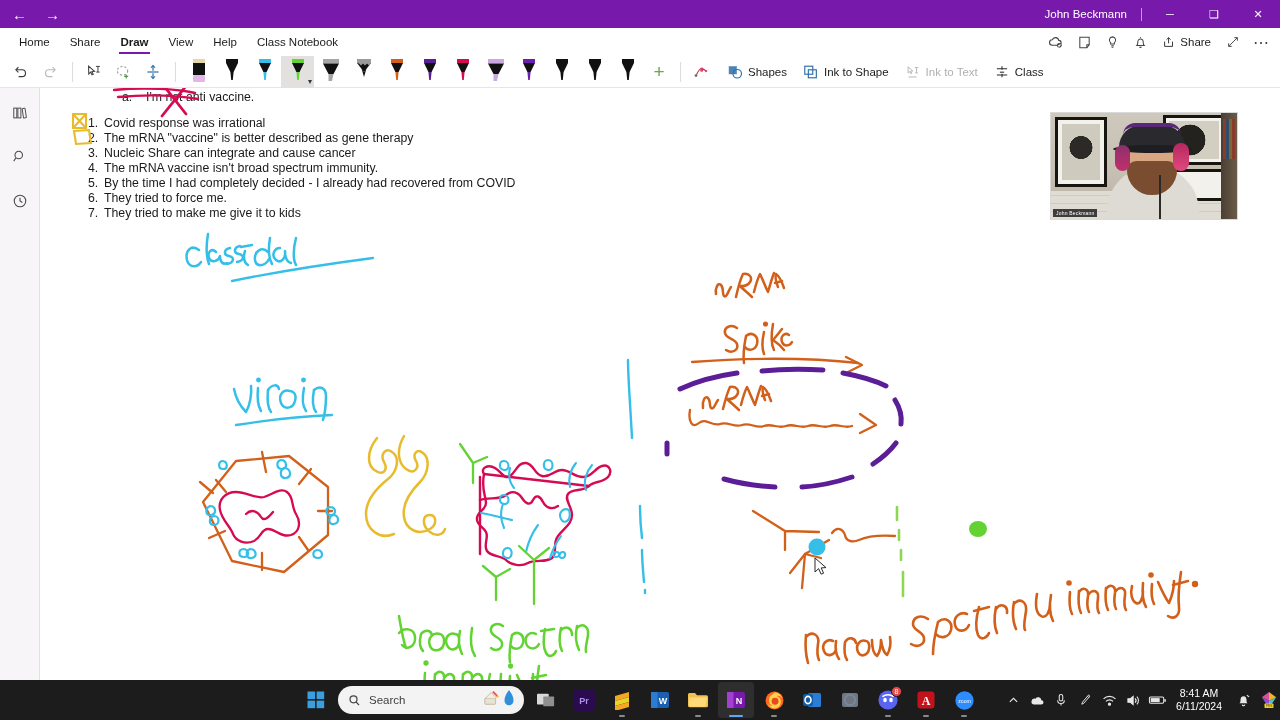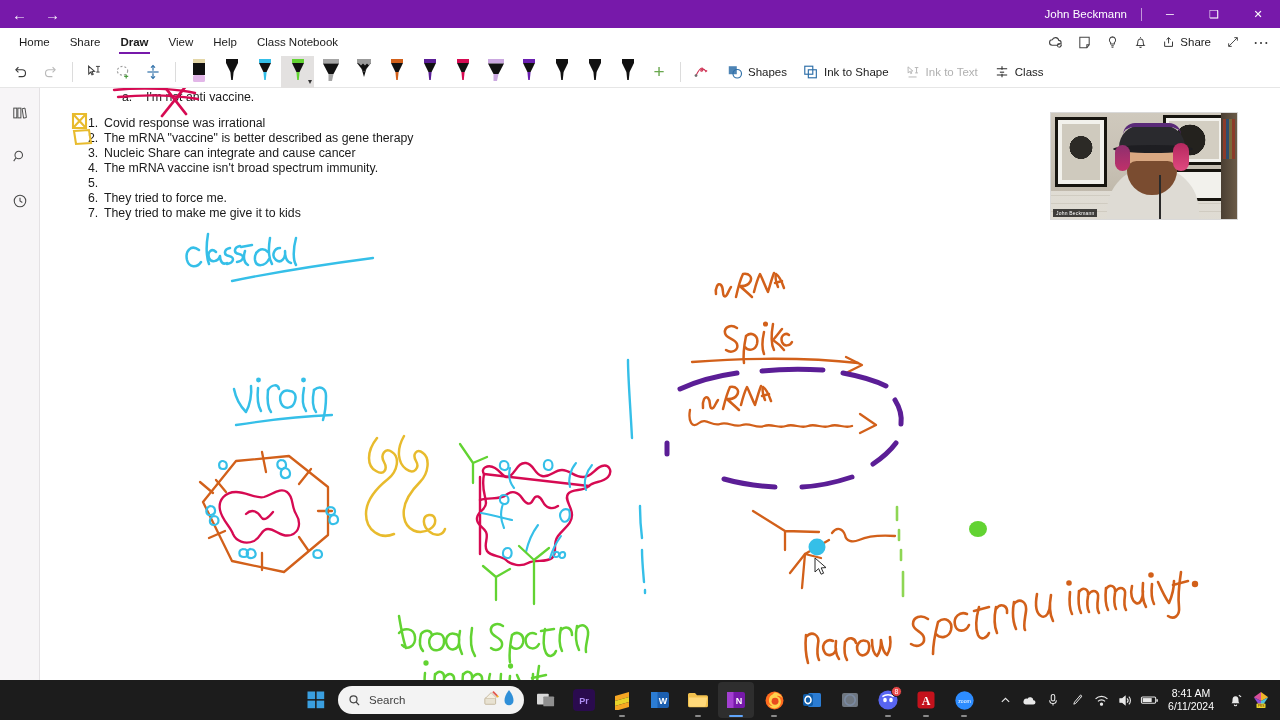--- a/index.html
+++ b/index.html
@@ -205,21 +205,21 @@
     content: ""; position: absolute; bottom: 1px; left: 50%; transform: translateX(-50%);
     width: 14px; height: 2.5px; border-radius: 2px; background: #60a5fa;
   }
   .badge {
     position: absolute; top: 4px; right: 4px; min-width: 11px; height: 11px;
     background: #e8494a; border-radius: 6px; color: #fff; font-size: 7px;
     display: flex; align-items: center; justify-content: center; padding: 0 2px;
     border: 1.5px solid #1c1c1c;
   }
   .tray {
-    position: absolute; right: 8px; bottom: 0; height: 40px; display: flex; align-items: center;
+    position: absolute; right: 0; bottom: 0; height: 40px; display: flex; align-items: center;
     gap: 2px; 
   }
   .tray-ico {
     width: 22px; height: 30px; display: flex; align-items: center; justify-content: center;
     color: #e8e8e8;
   }
   .clock {
     color: #fff; font-size: 10.5px; line-height: 13px; text-align: center;
     padding: 0 8px 0 6px;
   }
@@ -534,20 +534,21 @@
           <div class="list-row">
             <span class="list-num">3.</span>
             <span class="list-txt">Nucleic Share can integrate and cause cancer</span>
           </div>
           <div class="list-row">
             <span class="list-num">4.</span>
             <span class="list-txt">The mRNA vaccine isn't broad spectrum immunity.</span>
           </div>
           <div class="list-row">
             <span class="list-num">5.</span>
+            <span class="list-txt">By the time I had completely decided - I already had recovered from COVID</span>
           </div>
           <div class="list-row">
             <span class="list-num">6.</span>
             <span class="list-txt">They tried to force me.</span>
           </div>
           <div class="list-row">
             <span class="list-num">7.</span>
             <span class="list-txt">They tried to make me give it to kids</span>
           </div>
         </div>

